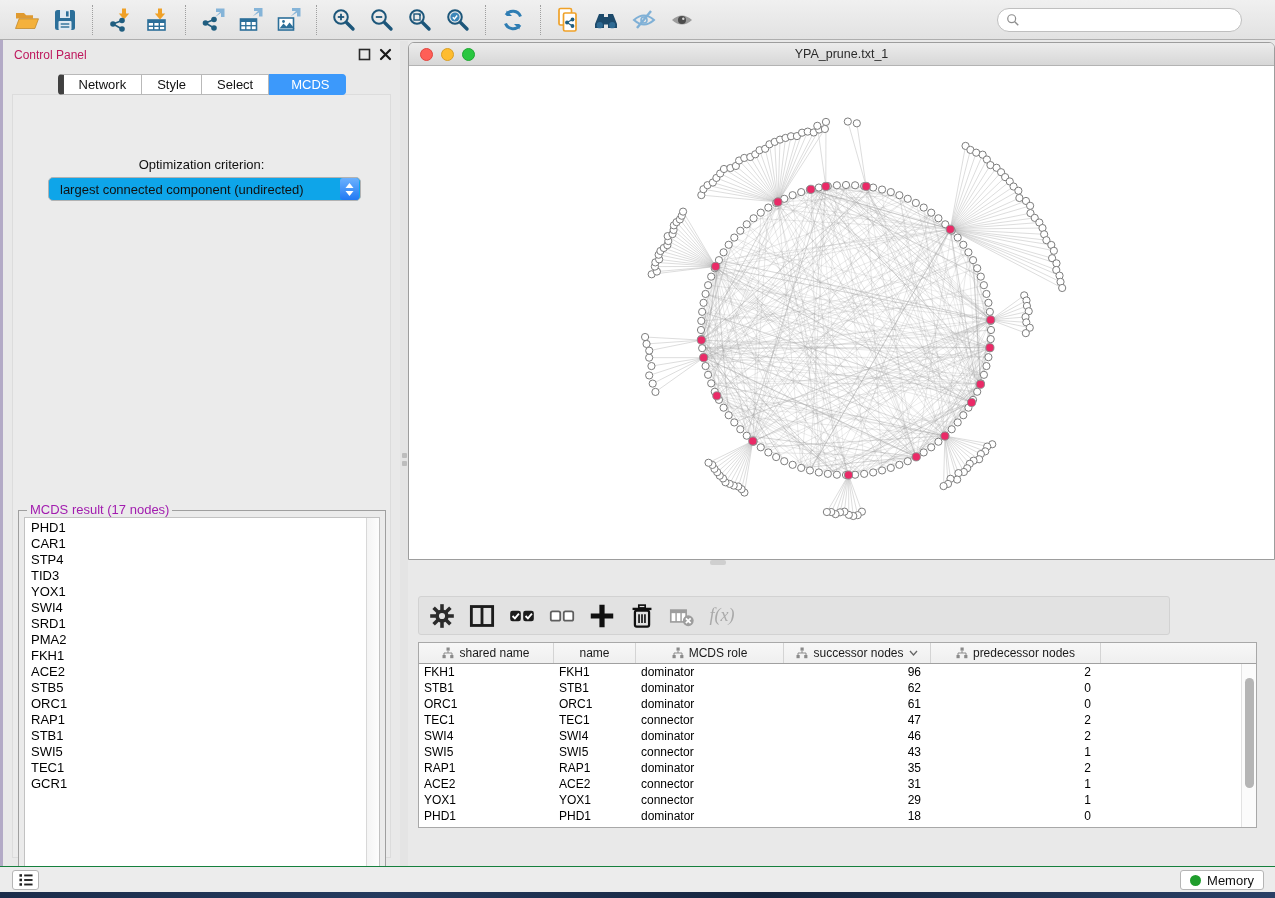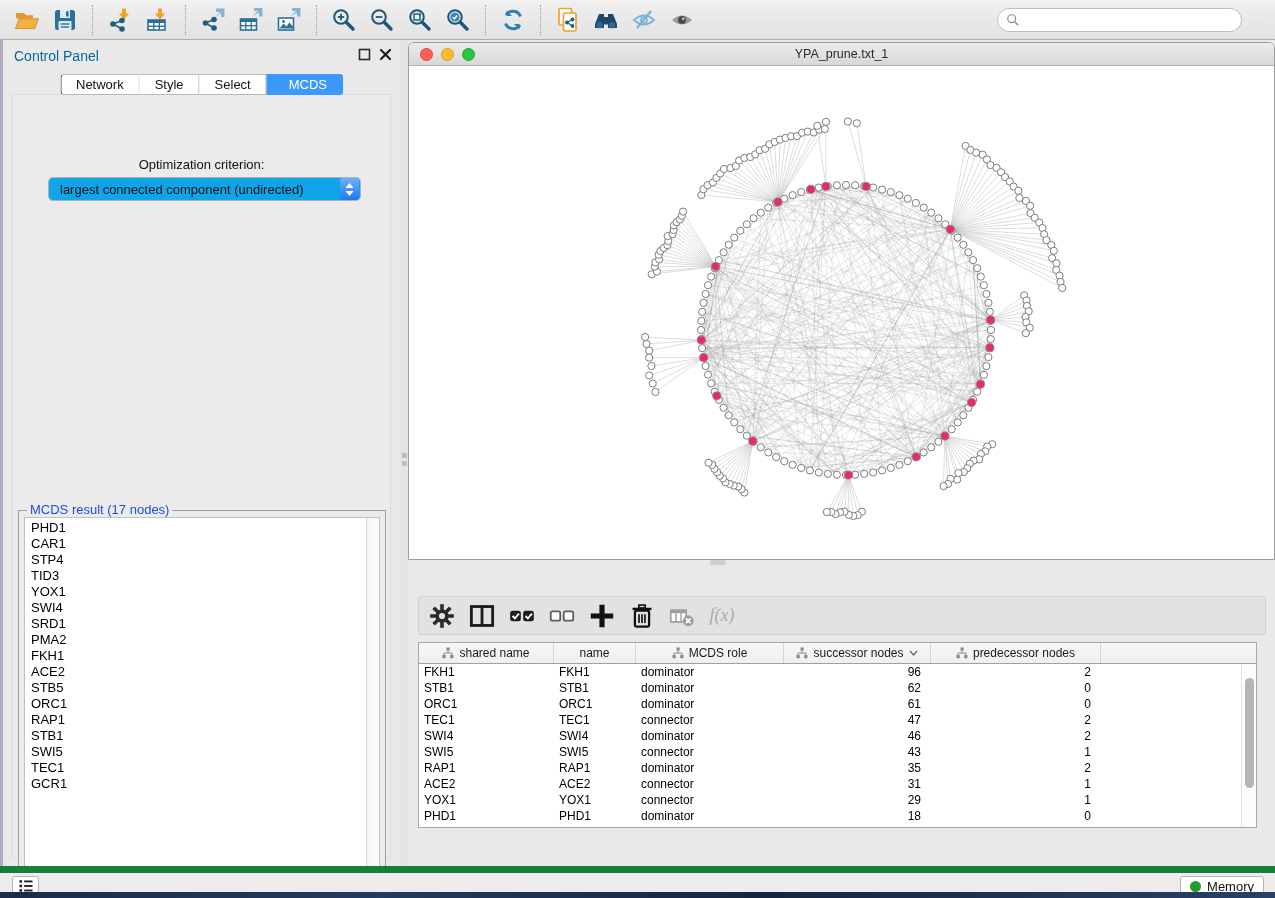--- a/index.html
+++ b/index.html
@@ -17,44 +17,44 @@
   .sep { width:1px; height:30px; border-left:1px dotted #9f9f9f; margin:0 8px; }
   .searchbox { position:absolute; right:33px; top:8px; width:245px; height:24px; background:#fff;
     border:1px solid #bfbfbf; border-radius:12px; display:flex; align-items:center; padding-left:8px; }
   .searchbox svg { width:14px; height:14px; flex:0 0 auto; }
   .searchbox input { border:none; outline:none; background:transparent; width:200px; height:20px;
     font-size:13px; margin-left:5px; font-family:inherit; }
 
   
   .control-panel { position:absolute; left:3px; top:41px; width:397px; height:825px; background:#e9e9e9; }
   .panel-header { position:relative; height:28px; }
-  .panel-title { position:absolute; left:11px; top:7px; font-size:14px; color:#0369a1; }
+  .panel-title { position:absolute; left:11px; top:7px; font-size:12px; color:#be185d; }
   .win-ctls { position:absolute; right:8px; top:7px; display:flex; gap:8px; }
   .wic { width:13px; height:13px; display:flex; align-items:center; justify-content:center; }
   .cp-tabs { position:absolute; left:50%; transform:translateX(-50%); top:33px; display:flex; z-index:3; }
   .cptab { height:21px; line-height:20px; padding:0 15px; background:#fff; border:1px solid #b9b9b9;
     border-left:none; font-size:13px; color:#111; cursor:default; }
-  .cptab:first-child { border-left:1px solid #404040; border-radius:4px 0 0 4px; }
+  .cptab:first-child { border-left:6px solid #404040; border-radius:4px 0 0 4px; }
   .cptab:last-child { border-radius:0 4px 4px 0; }
   .cptab.active { background:#3c99fb; border-color:#3c99fb; color:#fff;padding-left:22px; }
   .cp-body { position:absolute; left:9px; top:53px; width:379px; height:764px; background:#ebebeb;
     border:1px solid #dcdcdc; }
   .opt-label { position:absolute; left:0; width:100%; top:62px; text-align:center; font-size:13px; color:#111; }
   .selectbox { position:absolute; left:35px; top:82px; width:313px; height:24px; background:#0ea5e9;
     border:1px solid #b2b2b2; border-radius:5px; display:flex; align-items:center; }
   .selectbox .sel-text { flex:1; font-size:13px; color:#111; padding-left:11px; white-space:nowrap; }
   .sel-stepper { width:19px; height:22px; margin-right:1px; border-radius:3px;
     background:linear-gradient(#6cb1fd,#2179f4); display:flex; flex-direction:column;
     align-items:center; justify-content:center; gap:1px; }
   .btn-row { position:absolute; left:0; width:100%; top:125px; display:flex; justify-content:center; gap:13px; }
   .pbtn { height:23px; padding:0 17px; background:linear-gradient(#ffffff,#f2f2f2); border:1px solid #b4b4b4;
     border-radius:5px; font-size:13px; color:#111; font-family:inherit; cursor:default; }
   .pbtn.focusring { box-shadow:0 0 0 3px rgba(112,167,243,.55); border-color:#84aee0; }
   .fieldset { position:absolute; left:5px; top:415px; width:368px; height:370px; border:1px solid #9f9f9f; background:#ebebeb; }
-  .legend { position:absolute; left:8px; top:-9px; background:#ebebeb; padding:0 3px; font-size:13px; color:#1d4ed8; }
+  .legend { position:absolute; left:8px; top:-9px; background:#ebebeb; padding:0 3px; font-size:13px; color:#a21caf; }
   .listbox { position:absolute; left:5px; top:6px; right:5px; bottom:6px; background:#fff; border:1px solid #c2c2c2; display:flex; }
   .list-items { flex:1; padding:2px 0 0 6px; overflow:hidden; }
   .mli { font-size:13px; line-height:16px; color:#000; }
   .vtrack { width:13px; border-left:1px solid #d8d8d8; background:linear-gradient(90deg,#f4f4f4,#fdfdfd); }
 
   
   .net-win { position:absolute; left:408px; top:42px; width:867px; height:518px; background:#fff;
     border:1px solid #9d9d9d; border-radius:6px 6px 0 0; overflow:hidden; }
   .net-title { height:23px; background:linear-gradient(#ececec,#d7d7d7); border-bottom:1px solid #b3b3b3;
     position:relative; }
@@ -66,21 +66,21 @@
   .net-canvas { position:absolute; left:0; top:23px; width:865px; height:494px; background:#fff; }
 
   
   .vsplit { position:absolute; left:400px; top:41px; width:8px; height:825px; background:#e4e4e4; }
   .vsplit .grip { position:absolute; left:1.5px; top:412px; width:5px; height:5px; background:#bdbdbd; border-radius:1px; }
   .vsplit .grip.g2 { top:420px; }
   .hsplit-grip { position:absolute; left:710px; top:560px; width:16px; height:5px; background:#cfcfcf; border-radius:2px; }
 
   
   .table-panel { position:absolute; left:408px; top:565px; width:867px; height:301px; background:#e9e9e9; }
-  .tp-toolbar { position:absolute; left:10px; top:31px; width:848px; height:39px; background:#e2e2e2;
+  .tp-toolbar { position:absolute; left:10px; top:31px; width:752px; height:39px; background:#e2e2e2;
     border:1px solid #d2d2d2; border-radius:3px; display:flex; align-items:center; padding-left:10px; gap:14px; }
   .tpi { width:26px; height:26px; display:flex; align-items:center; justify-content:center; }
   .fx { font-family:"Liberation Serif","DejaVu Serif",serif; font-style:italic; font-size:18px; color:#a9a9a9; }
   .dtable { position:absolute; left:10px; top:77px; width:839px; height:186px; background:#fff; border:1px solid #a8a8a8; }
   .thead { display:grid; grid-template-columns:135px 82px 148px 147px 170px 1fr; height:21px;
     background:linear-gradient(#f7f7f7,#efefef); border-bottom:1px solid #a0a0a0; }
   .th { display:flex; align-items:center; justify-content:center; gap:5px; font-size:12px; color:#1a1a1a;
     border-right:1px solid #d4d4d4; position:relative; }
   .th:last-child { border-right:none; }
   .tbody { position:absolute; left:0; top:21px; right:15px; bottom:0; overflow:hidden; }
@@ -90,21 +90,21 @@
   .tvscroll { position:absolute; right:0; top:21px; width:15px; bottom:0; background:#fbfbfb; border-left:1px solid #e2e2e2; }
   .tvthumb { position:absolute; left:2.5px; top:14px; width:9px; height:110px; background:#b5b5b5; border-radius:5px; }
   .bottom-tabs { position:absolute; left:0; width:100%; top:268px; display:flex; justify-content:center; }
   .btab { height:22px; line-height:21px; padding:0 15px; background:#fff; border:1px solid #b9b9b9; border-left:none;
     font-size:13px; color:#111; cursor:default; }
   .btab:first-child { border-left:1px solid #b9b9b9; border-radius:4px 0 0 4px; }
   .btab:last-child { border-radius:0 4px 4px 0; }
   .btab.active { background:#3c99fb; border-color:#3c99fb; color:#fff; }
 
   
-  .statusbar { position:absolute; left:0; top:866px; width:1275px; height:28px; background:#ececec; border-top:7px solid #15803d; }
+  .statusbar { position:absolute; left:0; top:866px; width:1275px; height:28px; background:#ececec; border-top:1px solid #15803d; }
   .sb-list-btn { position:absolute; left:12px; top:3px; width:27px; height:20px; background:#fff;
     border:1px solid #b5b5b5; border-radius:3px; display:flex; align-items:center; justify-content:center; }
   .memory-btn { position:absolute; right:11px; top:3px; height:20px; background:#fff; border:1px solid #b5b5b5;
     border-radius:3px; display:flex; align-items:center; gap:6px; padding:0 9px; font-size:13px; color:#111; }
   .mem-dot { width:11px; height:11px; border-radius:50%; background:#1f9d2c; }
   .wp-bottom { position:absolute; left:0; top:892px; width:1275px; height:6px;
     background:linear-gradient(90deg,#1b2c4a,#243a5e 30%,#16253f 60%,#2a4066); }
 </style>
 </head>
 <body>

